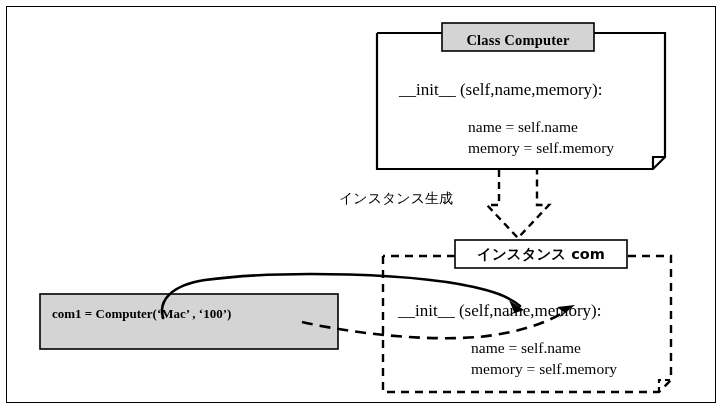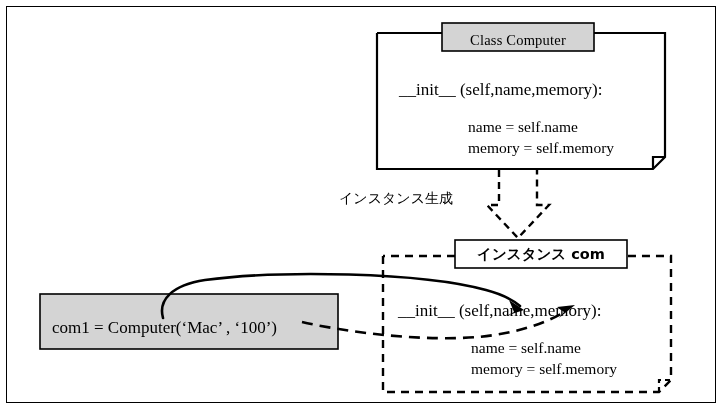--- a/index.html
+++ b/index.html
@@ -46,21 +46,21 @@
 
   .class-title {
     left: 442px;
     top: 27px;
     width: 152px;
     height: 26px;
     display: flex;
     align-items: center;
     justify-content: center;
     font-size: 14.5px;
-    font-weight: normal;
+    font-weight: bold;
     letter-spacing: 0.2px;
   }
 
   .class-init {
     left: 399px;
     top: 80px;
     font-size: 17px;
   }
   .class-line1 {
     left: 468px;
@@ -104,22 +104,23 @@
     font-size: 15.5px;
   }
   .inst-line2 {
     left: 471px;
     top: 360px;
     font-size: 15.5px;
   }
 
   .code-text {
     left: 52px;
-    top: 318px;
-    font-size: 17px;
+    top: 306px;
+    font-size: 13px;
+    font-weight: bold;
   }
 </style>
 </head>
 <body>
 
 <div id="canvas">
 
   <div class="outer-frame"></div>
 
   <svg id="vector" viewBox="0 0 724 411" xmlns="http://www.w3.org/2000/svg">

